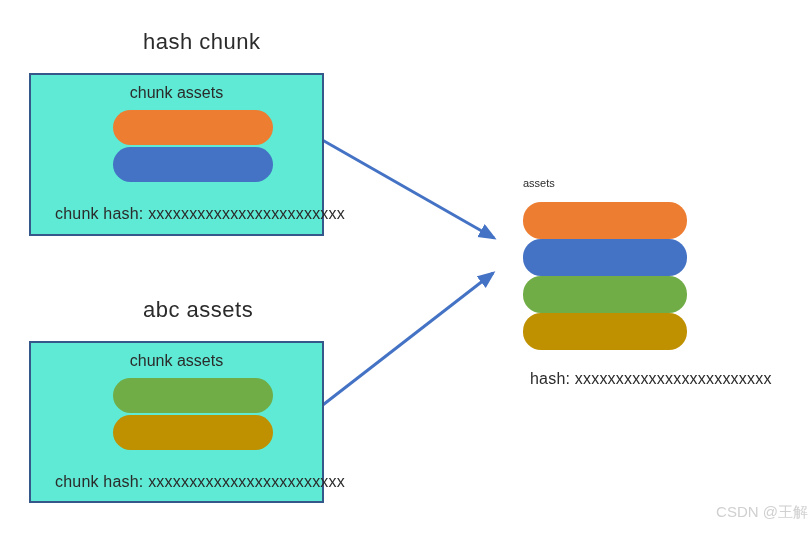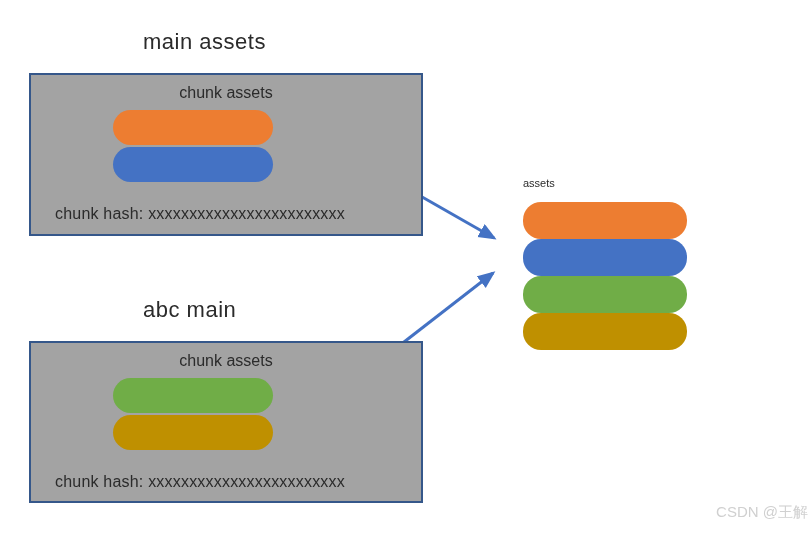--- a/index.html
+++ b/index.html
@@ -23,22 +23,22 @@
     position: absolute;
     font-size: 22px;
     letter-spacing: 0.5px;
     white-space: nowrap;
   }
   .chunk-title.main { left: 143px; top: 29px; }
   .chunk-title.abc  { left: 143px; top: 297px; }
   .chunk-box {
     position: absolute;
     left: 29px;
-    width: 394px;
-    background: #a3a3a3;
+    width: 295px;
+    background: #5eead4;
     border: 2px solid var(--box-border, #35578A);
   }
   .chunk-box.main { top: 73px;  height: 163px; }
   .chunk-box.abc  { top: 341px; height: 162px; }
   .box-label {
     position: absolute;
     left: 0; right: 0;
     top: 9px;
     text-align: center;
     font-size: 16px;
@@ -102,45 +102,46 @@
   <svg class="arrows-svg" viewBox="0 0 811 547" aria-hidden="true">
     <defs>
       <marker id="ah" markerWidth="6" markerHeight="6" refX="5" refY="2.5" orient="auto">
         <path d="M0,0 L6,2.5 L0,5 z" style="fill: var(--arrow, #4472C4);"></path>
       </marker>
     </defs>
     <line x1="303" y1="129" x2="494" y2="238" marker-end="url(#ah)" style="stroke: var(--arrow, #4472C4); stroke-width: 3;"></line>
     <line x1="306" y1="418" x2="493" y2="273" marker-end="url(#ah)" style="stroke: var(--arrow, #4472C4); stroke-width: 3;"></line>
   </svg>
 
-  <div class="chunk-title main">main assets</div>
+  <div class="chunk-title main">hash chunk</div>
 
   <div class="chunk-box main">
     <div class="box-label">chunk assets</div>
     <div class="pills">
         <div class="pill" style="background: rgb(237, 125, 49);"></div>
         <div class="pill" style="background: rgb(68, 114, 196);"></div>
       </div>
     <div class="hash-text">chunk hash: xxxxxxxxxxxxxxxxxxxxxxxx</div>
   </div>
 
-  <div class="chunk-title abc">abc main</div>
+  <div class="chunk-title abc">abc assets</div>
 
   <div class="chunk-box abc">
     <div class="box-label">chunk assets</div>
     <div class="pills">
         <div class="pill" style="background: rgb(112, 173, 71);"></div>
         <div class="pill" style="background: rgb(191, 144, 0);"></div>
       </div>
     <div class="hash-text">chunk hash: xxxxxxxxxxxxxxxxxxxxxxxx</div>
   </div>
 
   <div class="assets-title">assets</div>
   <div class="pills merged-pills">
       <div class="pill" style="background: rgb(237, 125, 49);"></div>
       <div class="pill" style="background: rgb(68, 114, 196);"></div>
       <div class="pill" style="background: rgb(112, 173, 71);"></div>
       <div class="pill" style="background: rgb(191, 144, 0);"></div>
     </div>
+  <div class="hash-text merged-hash">hash: xxxxxxxxxxxxxxxxxxxxxxxx</div>
 
   <div class="watermark-secondary">CSDN @王解</div>
 
 </div>
 
 </body></html>

